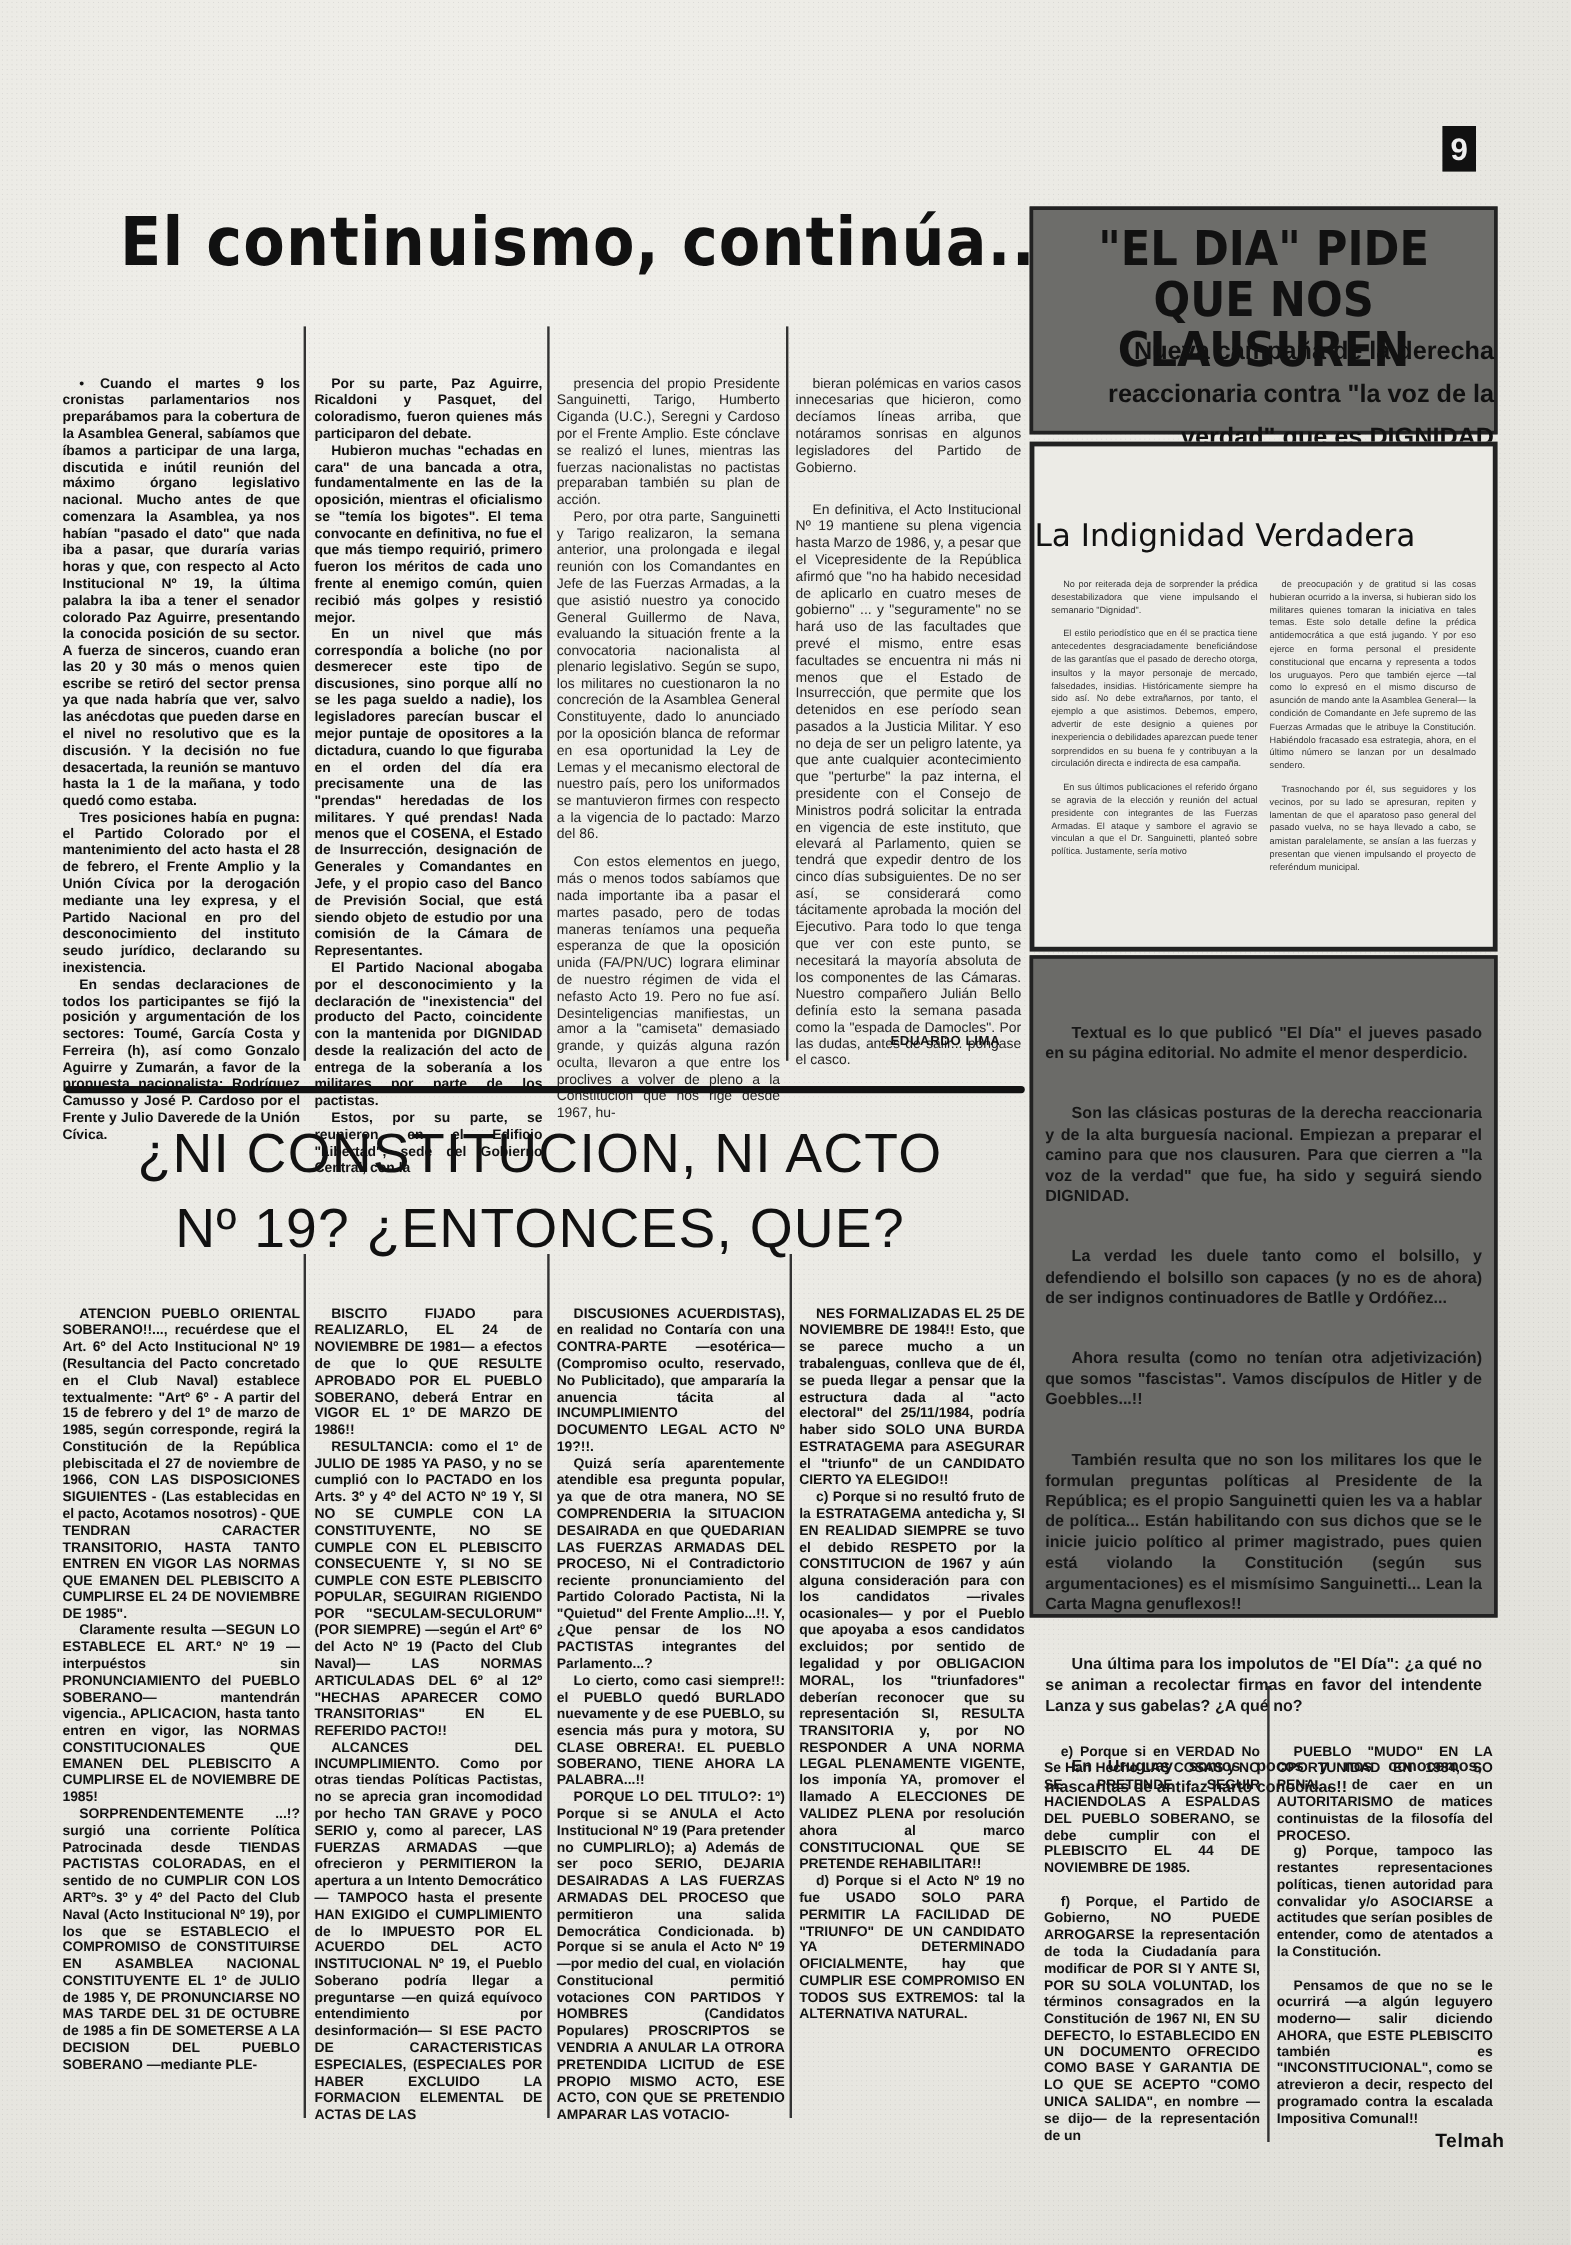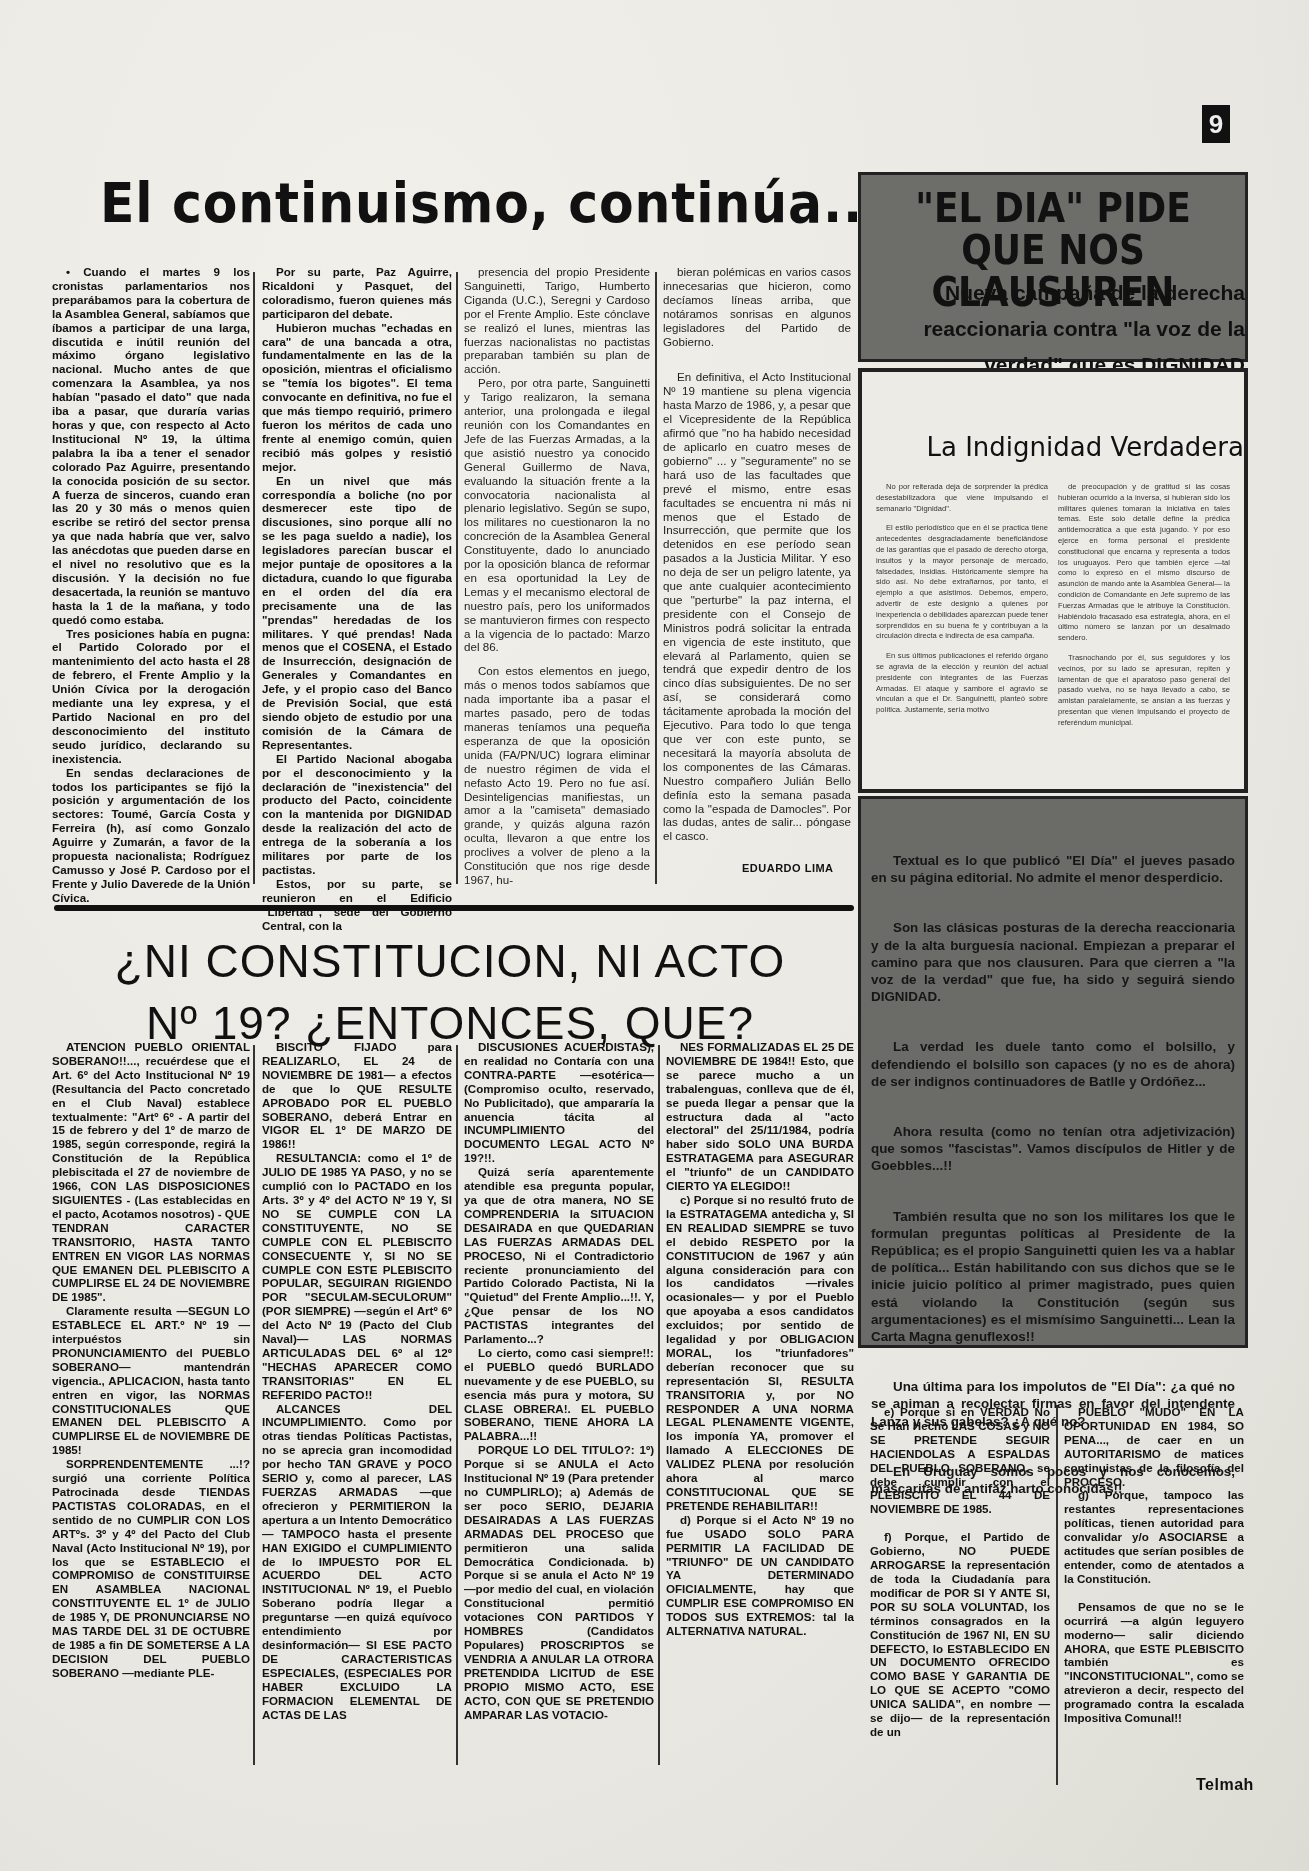--- a/index.html
+++ b/index.html
@@ -18,21 +18,21 @@
   .rule-top { position: absolute; left: 228px; right: 0; top: 22px; height: 3px; background: #111; }
   .rule-bot { position: absolute; left: 228px; right: 0; top: 42px; height: 2px; background: #222; }
   .date { position: absolute; left: 540px; top: 26px; font-weight: bold; font-size: 15px; }
   .pagenum { position: absolute; left: 1202px; top: 105px; width: 28px; height: 38px; background: #111;
     color: #eee; font-weight: bold; font-size: 26px; text-align: center; line-height: 38px; }
 
   
   .h1 { position: absolute; left: 100px; top: 170px; font-family: "DejaVu Sans", sans-serif;
     font-weight: bold; font-size: 56px; letter-spacing: 1px; transform: scaleX(.9); transform-origin: left; }
 
-  .col { position: absolute; font-size: 11.6px; line-height: 13.9px; font-weight: bold; text-align: justify; }
+  .col { position: absolute; font-size: 11.6px; line-height: 13.9px; font-weight: bold; text-align: justify; margin-top: 48px; }
   .col p { text-indent: 14px; }
   .col.light { font-weight: normal; color: #222; }
   .vrule { position: absolute; width: 2px; background: #333; }
   .hrule { position: absolute; height: 6px; background: #111; border-radius: 3px; }
 
   .byline { position: absolute; font-weight: bold; font-size: 11px; letter-spacing: .5px; }
 
   
   .h2 { position: absolute; left: 60px; width: 780px; text-align: center;
     font-family: "Liberation Sans", sans-serif; font-size: 46px; line-height: 62px; letter-spacing: 1px; }
@@ -41,21 +41,21 @@
   .sidebox { position: absolute; left: 858px; top: 172px; width: 390px; height: 190px;
     background: #6d6d6a; border: 3px solid #222; }
   .side-title { position: absolute; left: 0; width: 100%; top: 12px; text-align: center;
     font-family: "DejaVu Sans", sans-serif; font-weight: bold; font-size: 40px; line-height: 42px;
     color: #111; transform: scaleX(.9); }
   .side-sub { position: absolute; left: 0; width: 100%; top: 100px; text-align: right;
     font-weight: bold; font-size: 21px; line-height: 36px; color: #111; }
 
   .innerbox { position: absolute; left: 858px; top: 368px; width: 390px; height: 425px;
     border: 4px solid #222; background: #ecebe6; }
-  .inner-title { position: absolute; left: 0; width: 100%; top: 60px; text-align: right;
+  .inner-title { position: absolute; left: 0; width: 100%; top: 60px; text-align: left;
     font-size: 26px; font-family: "DejaVu Sans", sans-serif; }
   .inner-col { position: absolute; font-size: 7.6px; line-height: 10.8px; color: #333; text-align: justify; }
   .inner-col p { text-indent: 10px; margin-bottom: 9px; }
 
   .graybox { position: absolute; left: 858px; top: 796px; width: 390px; height: 552px;
     background: #6b6b68; border: 3px solid #222; }
   .gray-text { position: absolute; left: 10px; right: 10px; top: 20px; font-weight: bold;
     font-size: 13.4px; line-height: 17.2px; color: #161616; text-align: justify; }
   .gray-text p { text-indent: 22px; margin-top: 33px; }
 </style>

